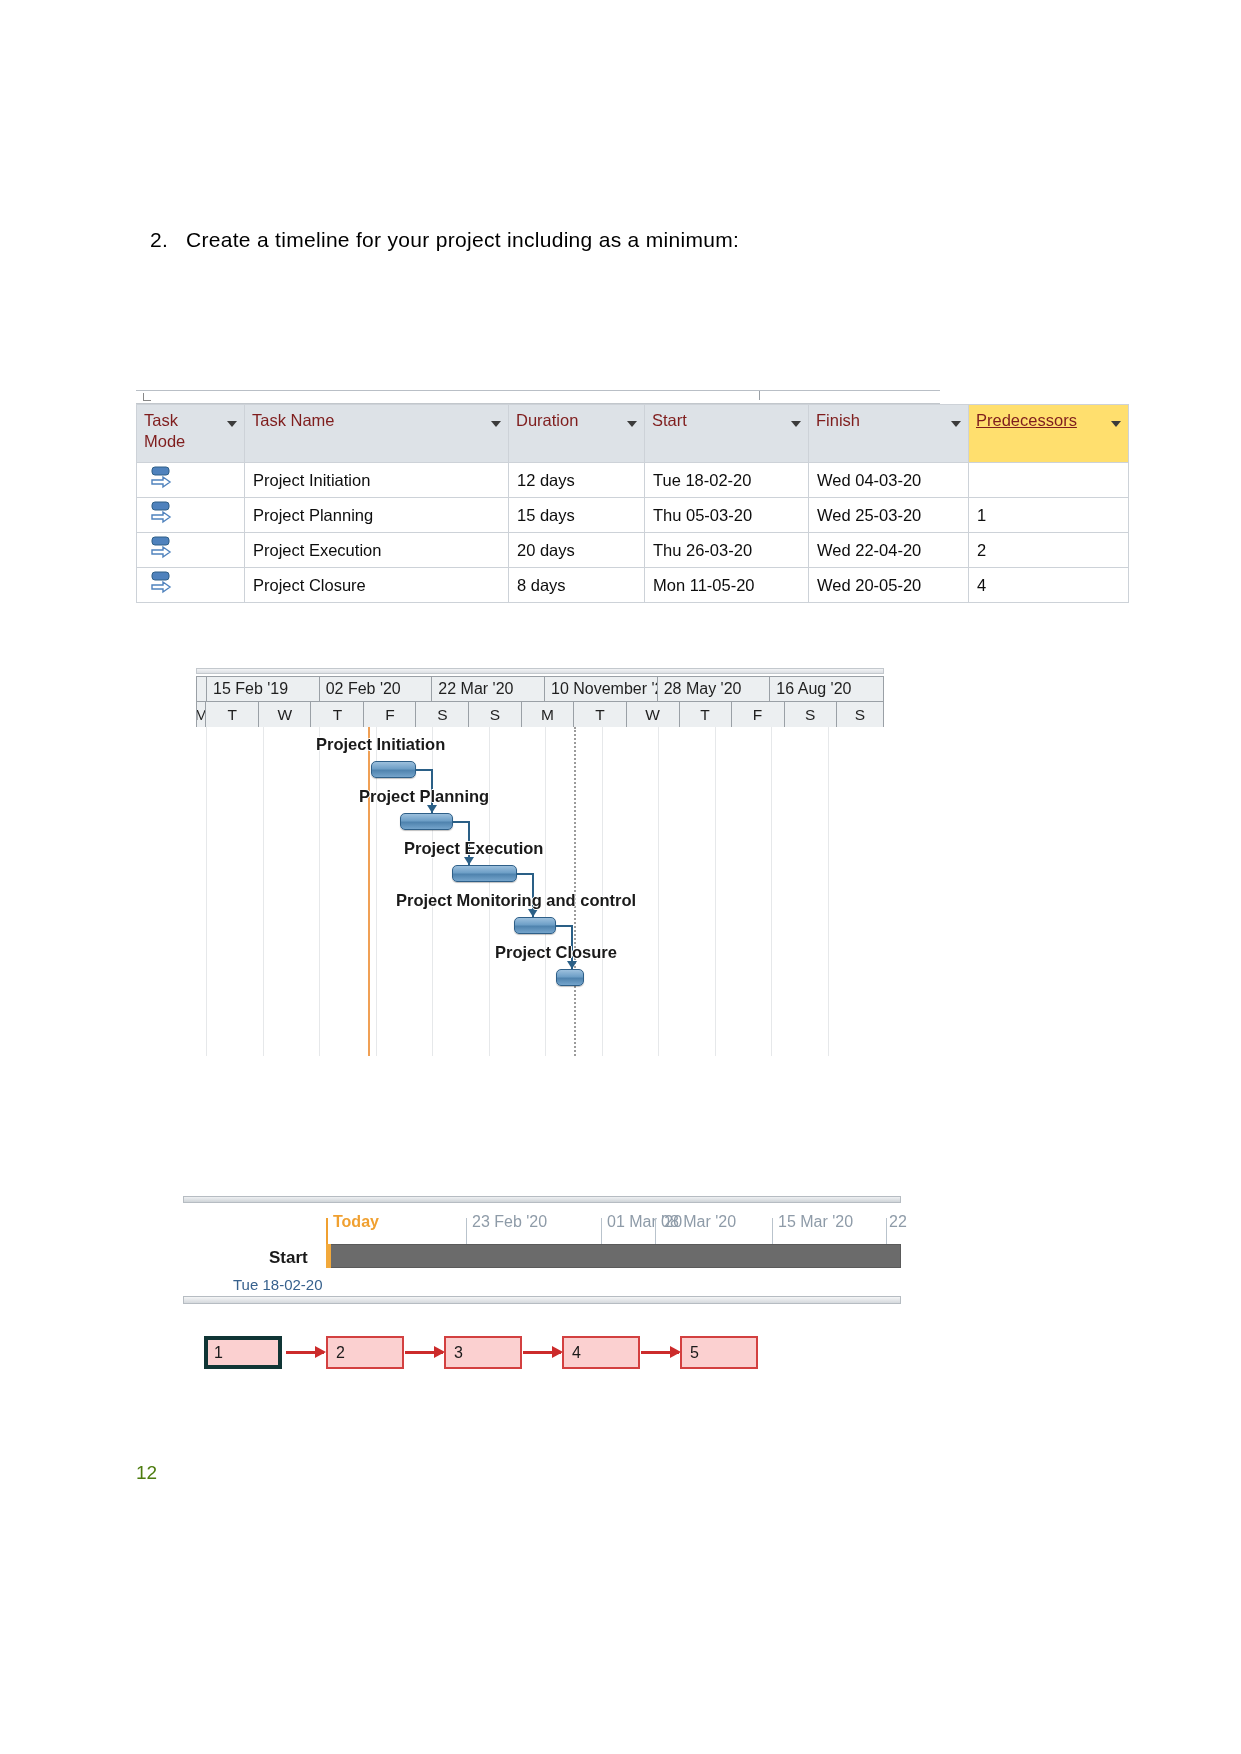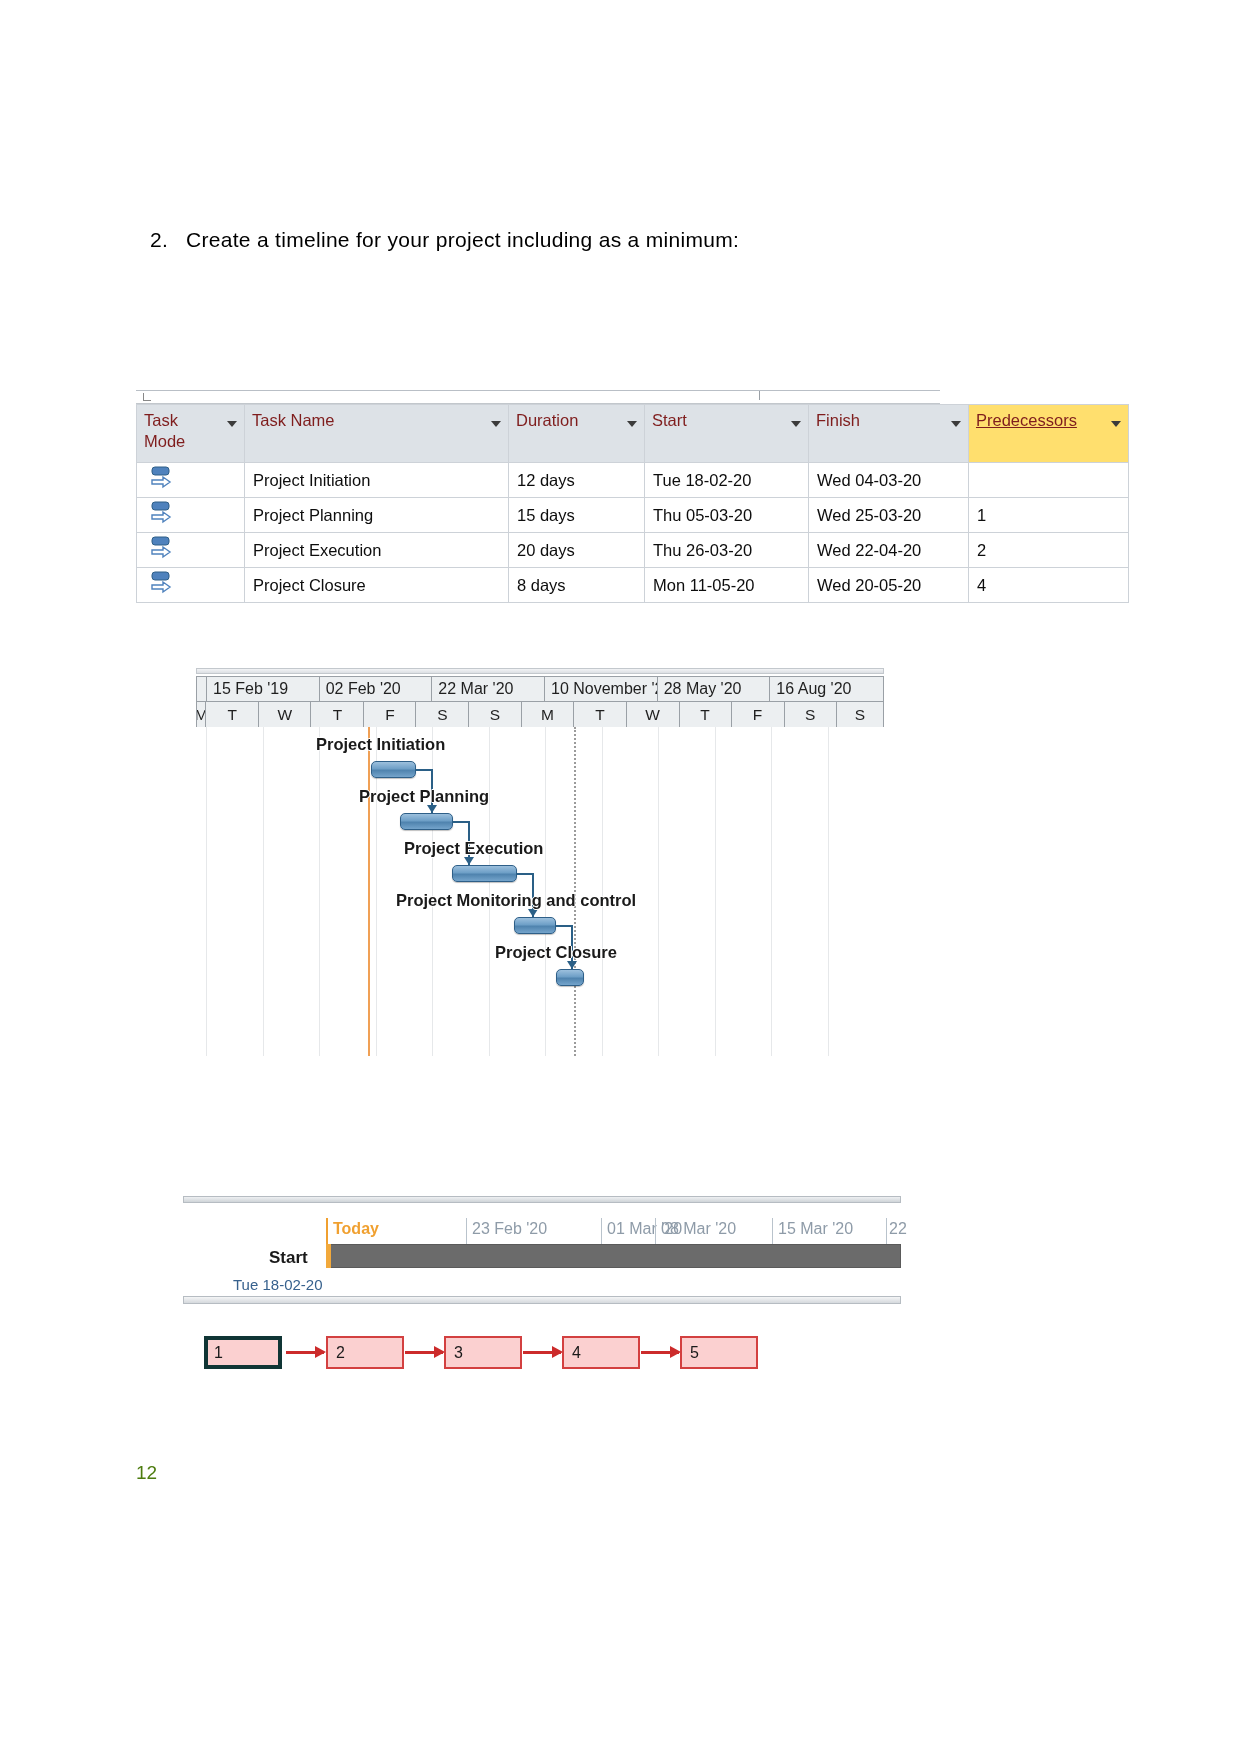--- a/index.html
+++ b/index.html
@@ -250,21 +250,21 @@
   .tlv-bar-bottom {
     position: absolute;
     left: 0; top: 100px;
     width: 718px; height: 8px;
     background: linear-gradient(#f4f5f6,#d5d9dd);
     border: 1px solid #b6bcc2;
     box-sizing: border-box;
   }
   .tlv-tick-label {
     position: absolute;
-    top: 24px;
+    top: 17px;
     font-size: 16px;
     color: #8e9ba8;
     white-space: nowrap;
   }
   .tlv-tick-label.today {
     color: #f0a030;
     font-weight: bold;
   }
   .tlv-tick {
     position: absolute;

